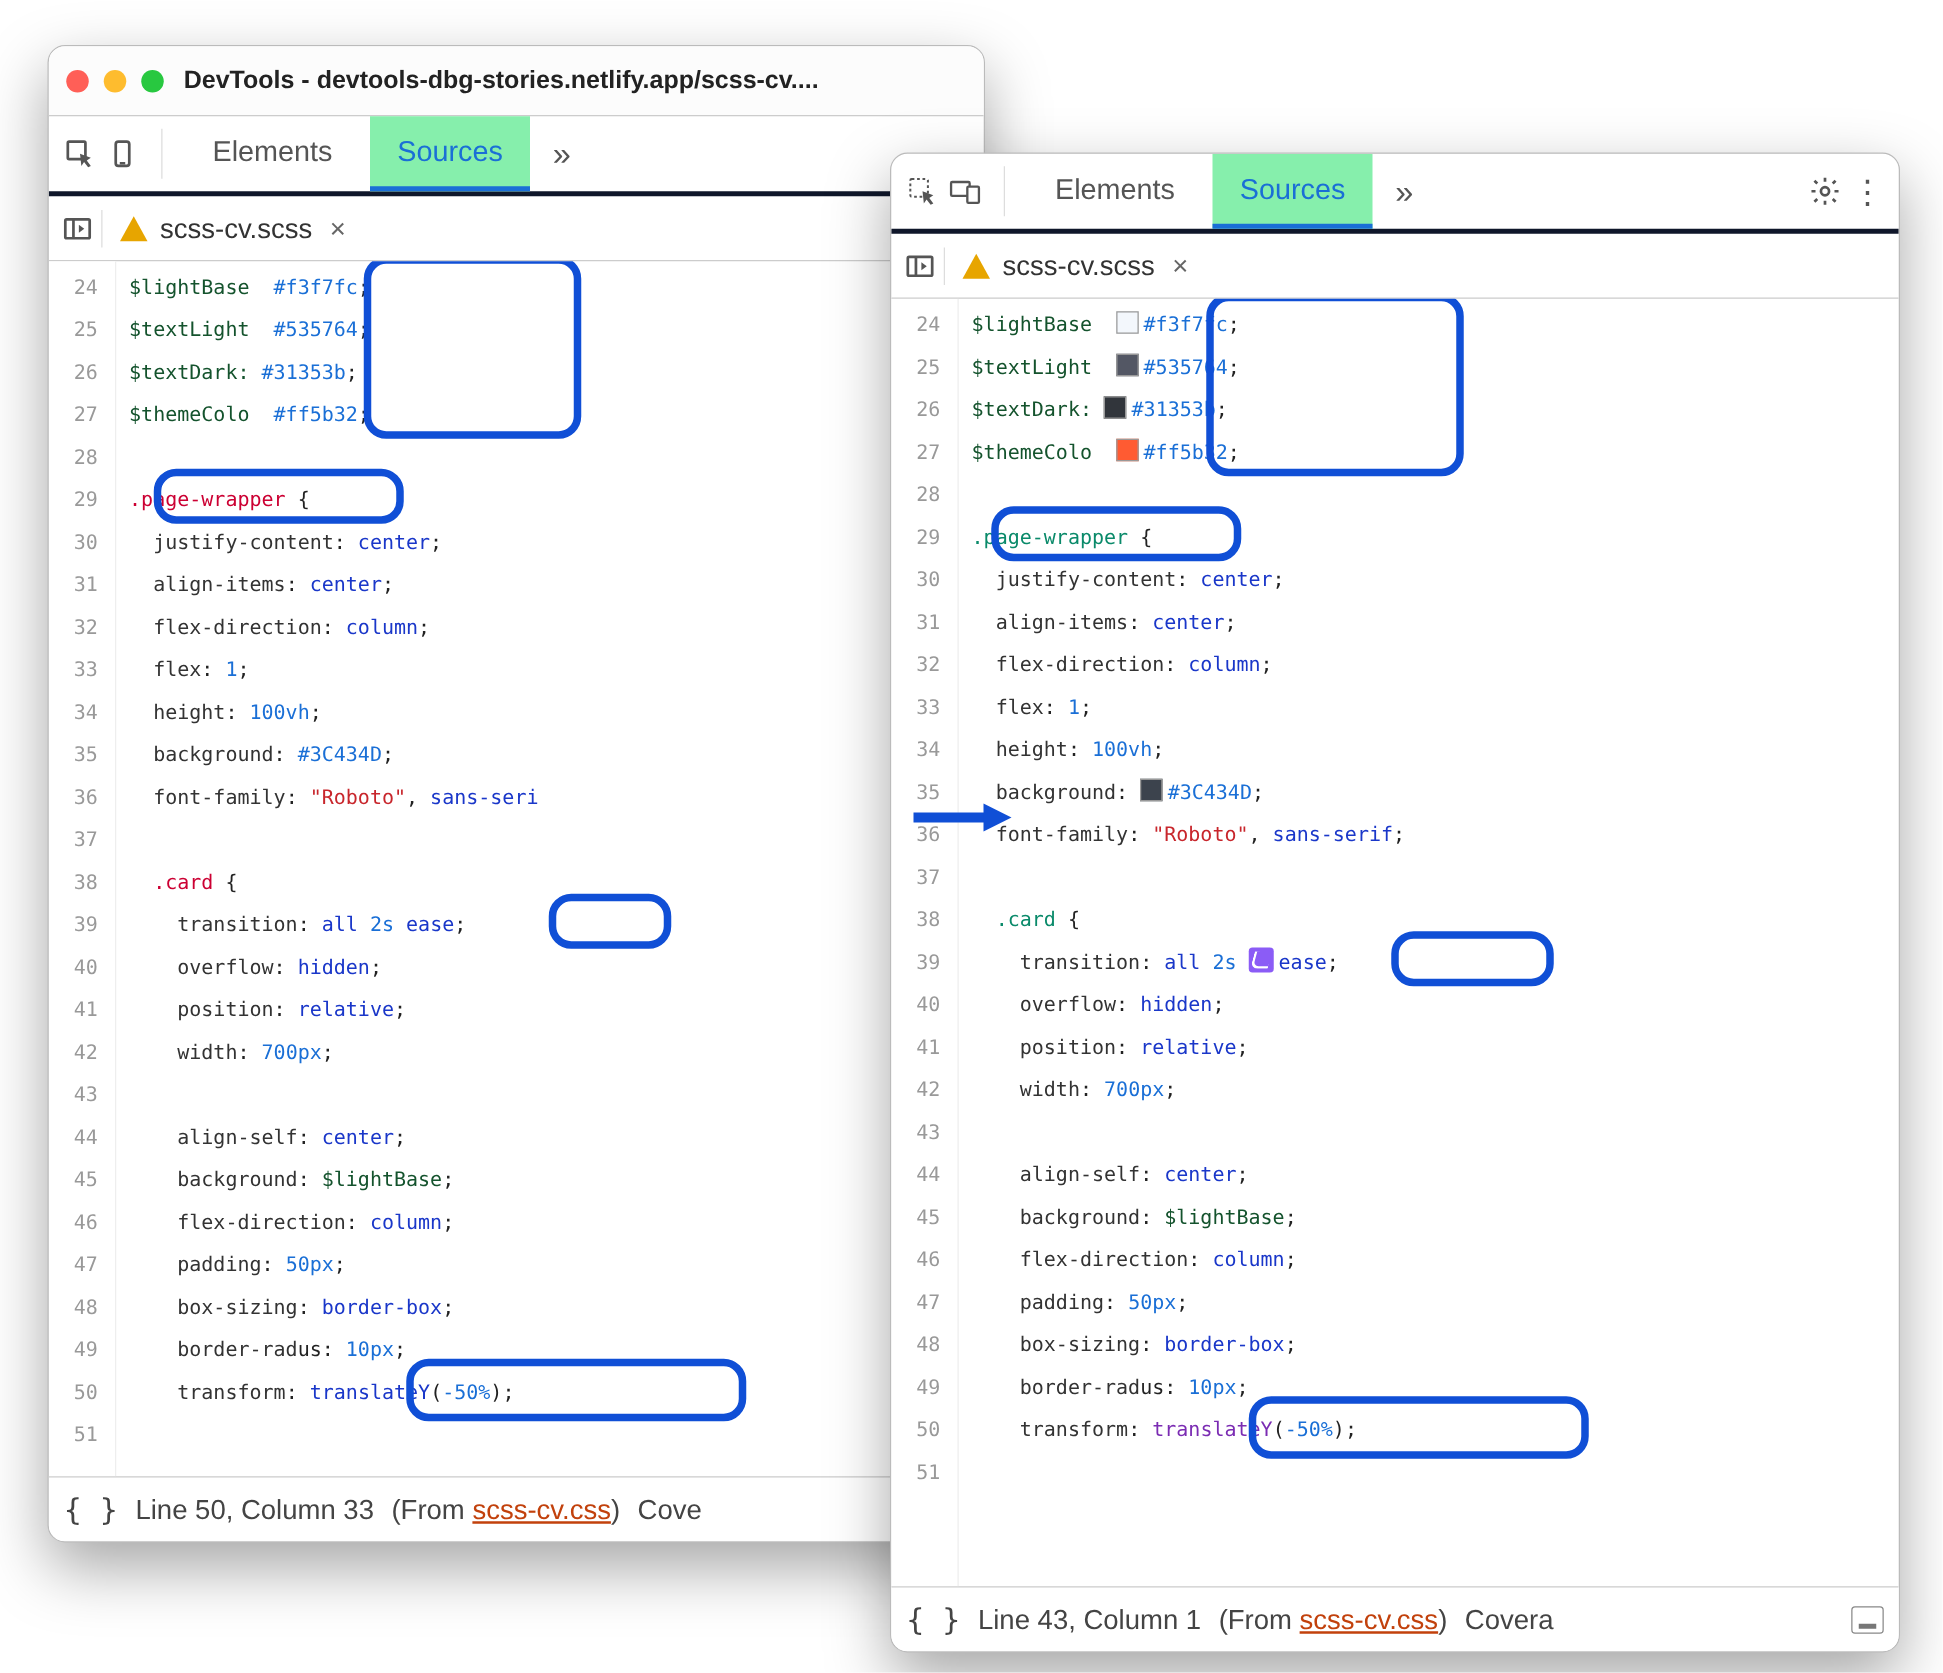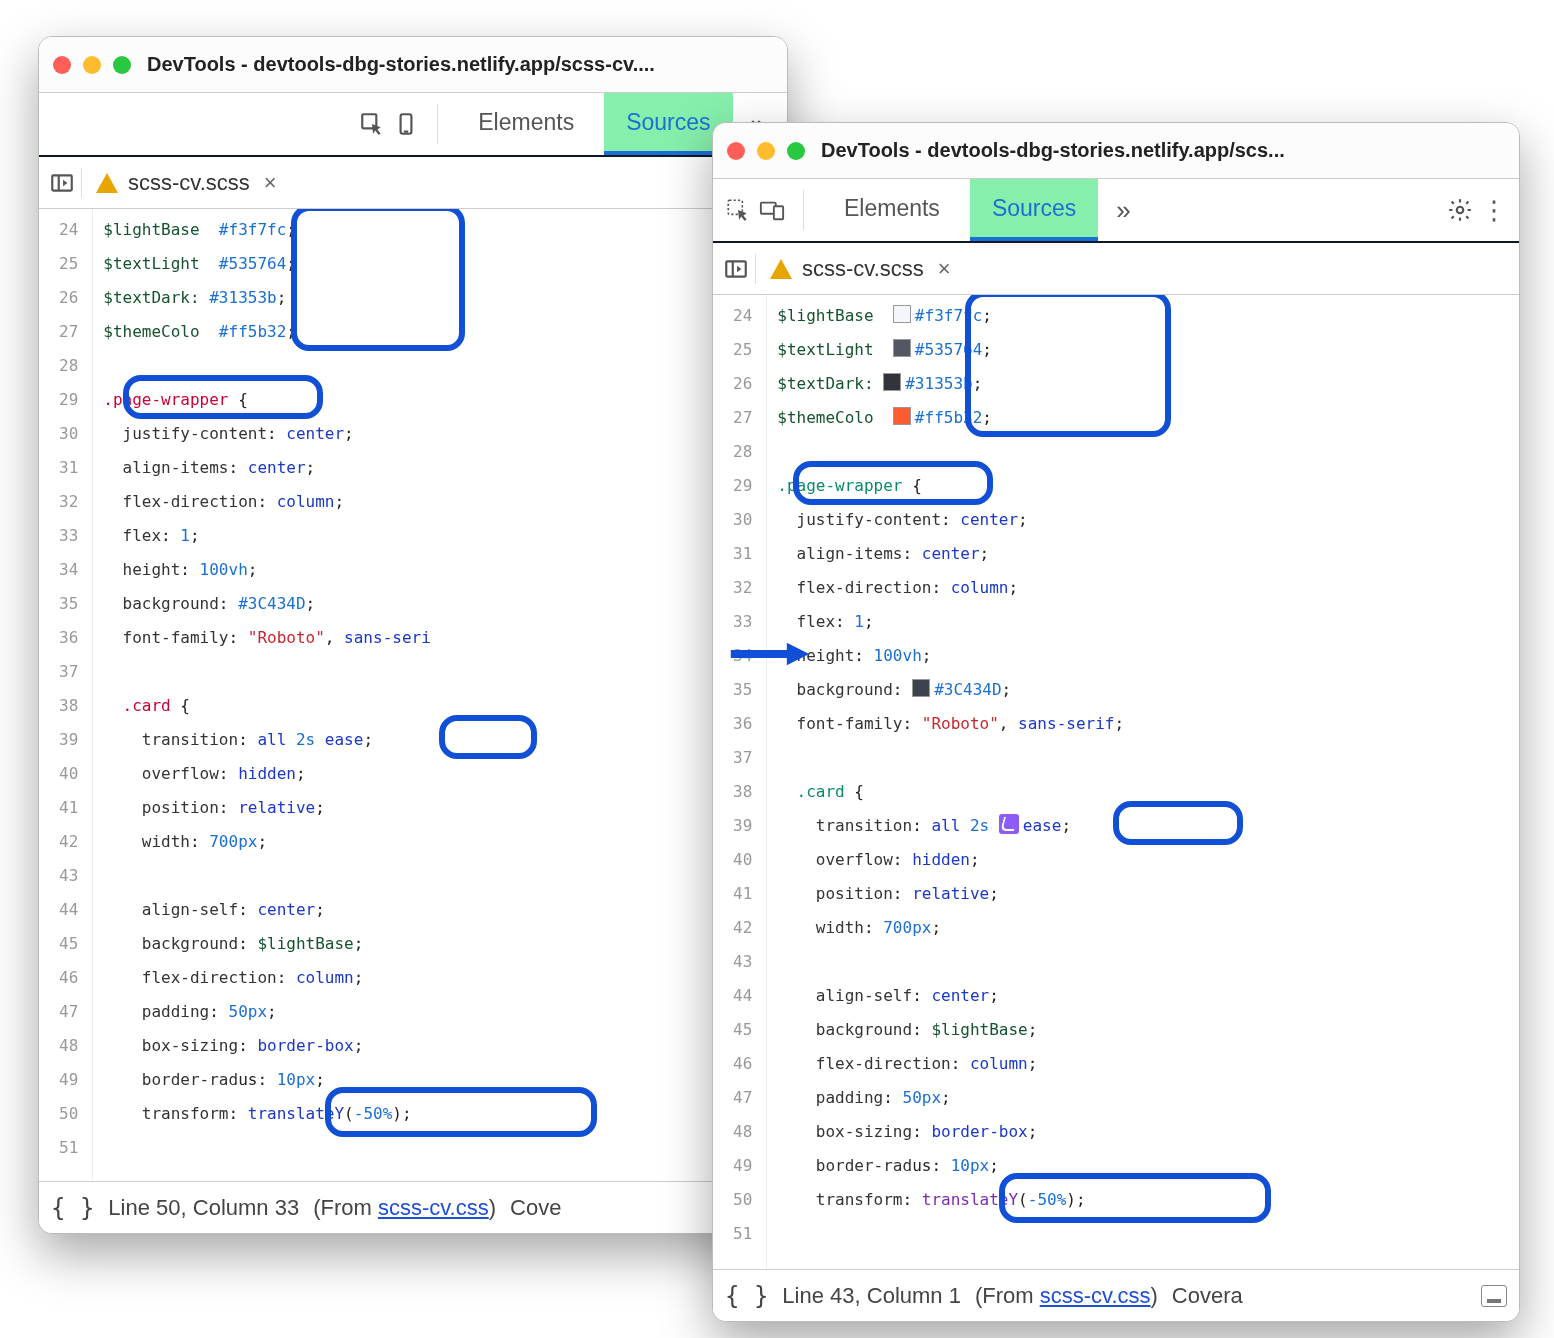--- a/index.html
+++ b/index.html
@@ -34,24 +34,23 @@
   .traffic { display: flex; gap: 12px; }
   .dot { width: 18px; height: 18px; border-radius: 50%; }
   .red { background: #ff5f57; }
   .yellow { background: #febc2e; }
   .green { background: #28c840; }
   .wtitle { font-size: 20px; font-weight: 700; margin-left: 16px; color: #222; white-space: nowrap; overflow: hidden; text-overflow: ellipsis; }
   .toolbar {
     height: 64px;
     display: flex;
     align-items: center;
-    border-bottom: 2px solid #0f172a;
+    border-bottom: 4px solid #0f172a;
     padding: 0 12px;
     gap: 8px;
-    justify-content: flex-end;
   }
   .toolbar .sep { width: 1px; height: 40px; background: #ddd; margin: 0 10px; }
   .tab {
     padding: 0 22px;
     height: 100%;
     display: flex;
     align-items: center;
     font-size: 23px;
     color: #555;
     cursor: pointer;
@@ -151,21 +150,21 @@
     height: 52px;
     border-top: 1px solid #ccc;
     display: flex;
     align-items: center;
     padding: 0 12px;
     font-size: 22px;
     color: #444;
     gap: 14px;
     background: #fff;
   }
-  .src-link { text-decoration: underline; color: #1d4ed8; cursor: pointer; }
+  .src-link { text-decoration: underline; color: #c2410c; cursor: pointer; }
   .panel-btn { border: 1px solid #888; width: 26px; height: 22px; border-radius: 3px; position: relative; cursor: pointer; }
   .panel-btn::after { content: ""; position: absolute; left: 5px; right: 5px; bottom: 3px; height: 0; border-top: 4px solid #777; }
   .braces { font-family: monospace; font-size: 24px; color: #444; cursor: pointer; }
   .arrow {
     position: absolute;
     left: 700px;
     top: 640px;
     width: 140px;
     height: 28px;
     z-index: 50;
@@ -258,28 +257,20 @@
     <span class="braces">{ }</span>
     <span>Line 50, Column 33</span>
     <span>
       <span>(From </span><span class="src-link">scss-cv.css</span><span>)</span>
     </span>
     <span>Cove</span>
   </div>
 </div>
 
 <div class="window win2">
-  <div class="titlebar">
-    <div class="traffic">
-      <span class="dot red"></span>
-      <span class="dot yellow"></span>
-      <span class="dot green"></span>
-    </div>
-    <div class="wtitle">DevTools - devtools-dbg-stories.netlify.app/scs...</div>
-  </div>
   <div class="toolbar">
     <span class="ticon">
       <svg width="26" height="26" viewBox="0 0 24 24" fill="none" stroke="#555" stroke-width="1.5">
           <rect x="3" y="3" width="13" height="13" rx="1" stroke-dasharray="2 2"></rect>
           <path d="M12 12 l8 3 -3 2 3 4 -2 1 -3-4 -2 3 z" fill="#555" stroke="none"></path>
         </svg>
     </span>
     <span class="ticon">
       <svg width="30" height="26" viewBox="0 0 28 24" fill="none" stroke="#555" stroke-width="2">
           <rect x="2" y="4" width="16" height="12" rx="1"></rect>

